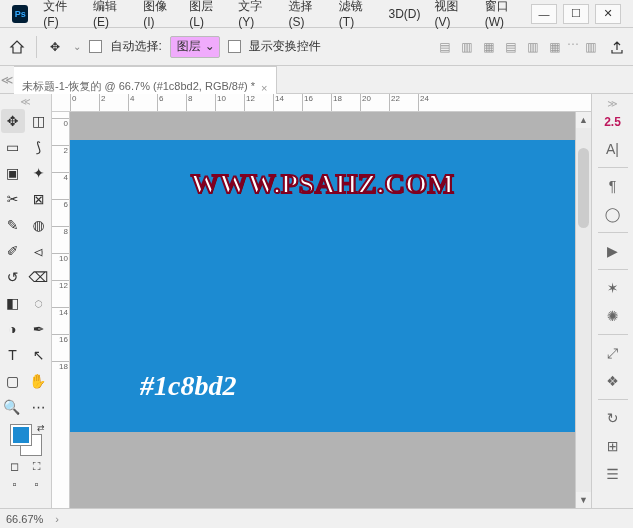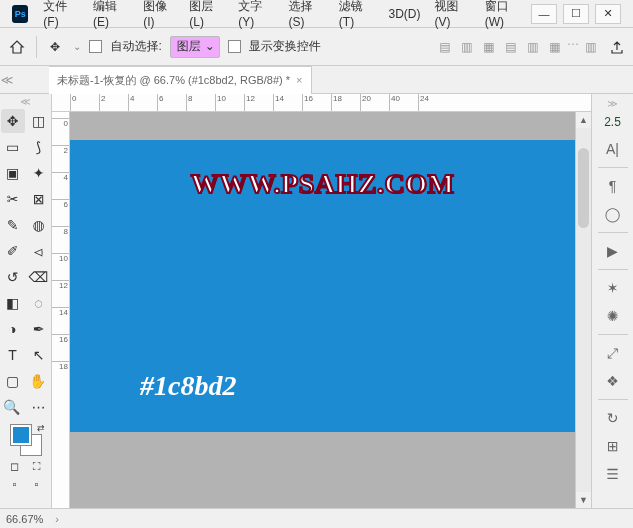--- a/index.html
+++ b/index.html
@@ -15,21 +15,21 @@
   .opt-icon { width: 20px; height: 20px; display: flex; align-items: center; justify-content: center; }
   .checkbox { width: 13px; height: 13px; border: 1px solid #888; background: #fff; }
   .select { height: 22px; border: 1px solid #bbb; background: #f0abfc; padding: 0 18px 0 6px; display: flex; align-items: center; position: relative; border-radius: 2px; }
   .select::after { content: "⌄"; position: absolute; right: 4px; top: 2px; font-size: 12px; }
   .align-group { display: flex; gap: 2px; margin-left: auto; }
   .align-btn { width: 20px; height: 20px; display: flex; align-items: center; justify-content: center; color: #999; }
   .dotdivider { width: 12px; text-align: center; color: #aaa; }
   .expand-btn { margin-left: 4px; }
   .tabbar { height: 28px; background: #f0f0f0; display: flex; align-items: center; border-bottom: 1px solid #ccc; }
   .tab-handle { width: 14px; text-align: center; color: #999; }
-  .tab { height: 28px; background: #fff; border-top: 1px solid #ccc; border-right: 1px solid #ccc; display: flex; align-items: center; padding: 0 8px; font-size: 11px; color: #666; gap: 6px; margin-left: 35px; }
+  .tab { height: 28px; background: #fff; border-top: 1px solid #ccc; border-right: 1px solid #ccc; display: flex; align-items: flex-end; padding: 0 8px; font-size: 11px; color: #666; gap: 6px; }
   .tab-close { color: #999; }
   .main { display: flex; height: calc(528px - 28px - 38px - 28px - 20px); }
   .toolbar { width: 52px; background: #f0f0f0; border-right: 1px solid #ccc; display: flex; flex-direction: column; align-items: center; padding-top: 2px; }
   .tool-handle { font-size: 10px; color: #aaa; margin-bottom: 2px; }
   .tool-grid { display: grid; grid-template-columns: 24px 24px; gap: 2px; }
   .tool-btn { width: 24px; height: 24px; display: flex; align-items: center; justify-content: center; position: relative; }
   .tool-btn.sel { background: #ddd; border-radius: 3px; }
   .tool-ic { font-size: 14px; color: #333; }
   .fgswatch { margin-top: 6px; position: relative; width: 30px; height: 30px; }
   .fg { position: absolute; top: 0; left: 0; width: 20px; height: 20px; border: 2px solid #fff; outline: 1px solid #888; }
@@ -46,21 +46,21 @@
   .viewport { flex: 1; background: #b3b3b3; overflow: hidden; position: relative; padding-top: 28px; }
   .doc { width: 100%; height: 292px; background: #1c8bd2; position: relative; }
   .url-text { position: absolute; top: 28px; left: 50%; transform: translateX(-50%); font-family: Georgia, serif; font-weight: bold; font-size: 28px; color: #fff; -webkit-text-stroke: 2px #800020; text-shadow: 1px 1px 0 #600; letter-spacing: 0.5px; }
   .colorcode { position: absolute; bottom: 30px; left: 70px; font-family: Georgia, serif; font-weight: bold; font-size: 28px; color: #fff; font-style: italic; }
   .scroll-v { width: 16px; background: #f0f0f0; border-left: 1px solid #ccc; display: flex; flex-direction: column; }
   .scroll-btn { height: 16px; display: flex; align-items: center; justify-content: center; font-size: 9px; color: #666; }
   .scroll-track { flex: 1; background: #eaeaea; position: relative; }
   .scroll-thumb { position: absolute; left: 2px; right: 2px; top: 20px; height: 80px; background: #ccc; border-radius: 6px; }
   .right-panel { width: 42px; background: #f0f0f0; border-left: 1px solid #ccc; display: flex; flex-direction: column; align-items: center; padding-top: 4px; gap: 0; }
   .rp-handle { font-size: 10px; color: #aaa; }
-  .rp-val { color: #14532d; font-weight: normal; font-size: 12px; margin: 6px 0; }
+  .rp-val { color: #be185d; font-weight: bold; font-size: 12px; margin: 6px 0; }
   .rp-icon { width: 32px; height: 28px; display: flex; align-items: center; justify-content: center; color: #666; font-size: 14px; }
   .rp-sep { width: 30px; height: 1px; background: #ccc; margin: 4px 0; }
   .statusbar { height: 20px; background: #f0f0f0; border-top: 1px solid #ccc; display: flex; align-items: center; padding: 0 6px; font-size: 11px; color: #555; gap: 10px; }
   .statusbar .chev { margin-left: 2px; color: #888; }
 </style>
 </head>
 <body>
 
 <div class="menubar">
   <div class="ps-logo">Ps</div>
@@ -220,21 +220,21 @@
       <div class="ruler-tick">2</div>
       <div class="ruler-tick">4</div>
       <div class="ruler-tick">6</div>
       <div class="ruler-tick">8</div>
       <div class="ruler-tick">10</div>
       <div class="ruler-tick">12</div>
       <div class="ruler-tick">14</div>
       <div class="ruler-tick">16</div>
       <div class="ruler-tick">18</div>
       <div class="ruler-tick">20</div>
-      <div class="ruler-tick">40</div>
+      <div class="ruler-tick">22</div>
       <div class="ruler-tick">24</div>
     </div>
     <div class="canvas-body">
       <div class="ruler-v">
         <div class="ruler-vtick">0</div>
         <div class="ruler-vtick">2</div>
         <div class="ruler-vtick">4</div>
         <div class="ruler-vtick">6</div>
         <div class="ruler-vtick">8</div>
         <div class="ruler-vtick">10</div>

